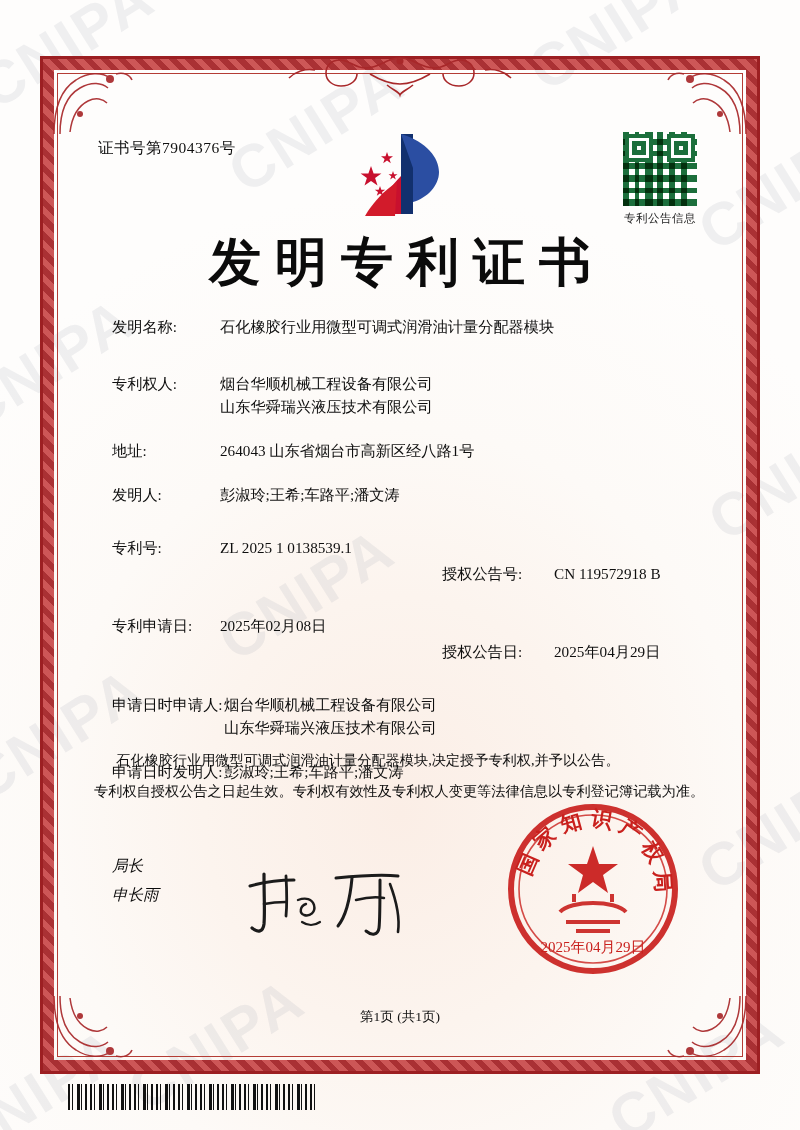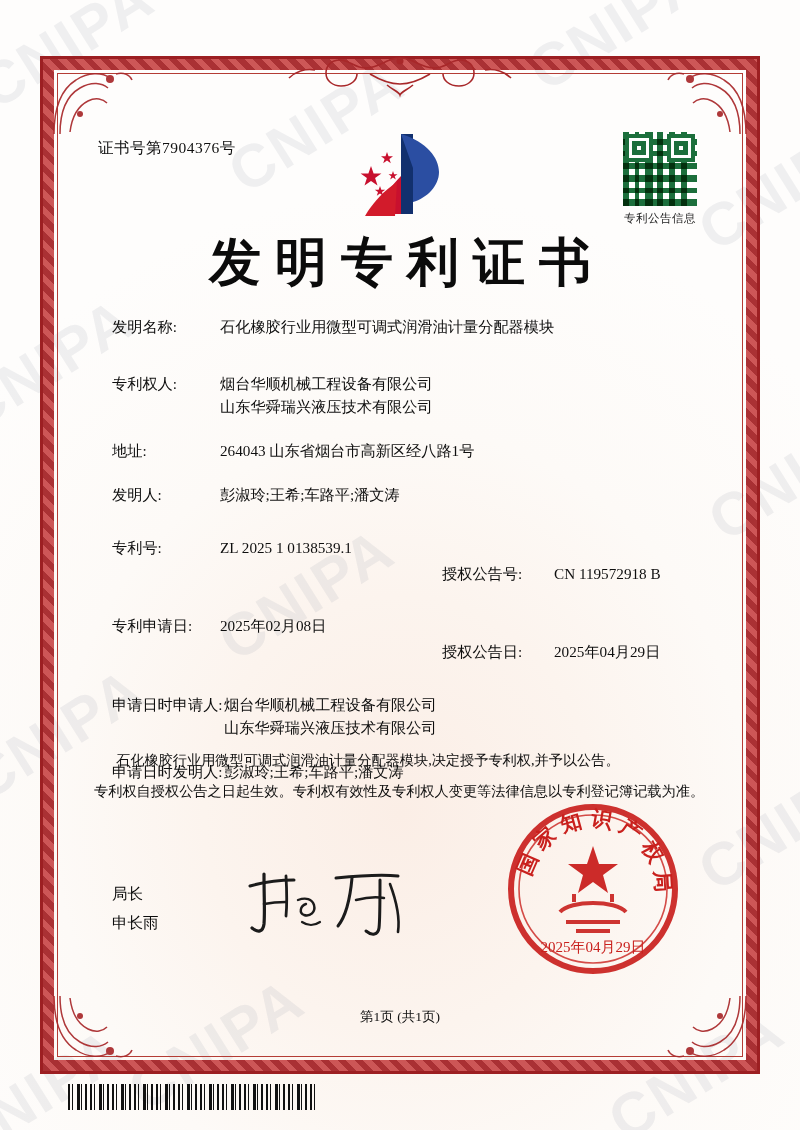--- a/index.html
+++ b/index.html
@@ -209,24 +209,25 @@
     color: #0e0e0e;
     text-align: justify;
   }
   .statement p { margin: 0; }
   .statement p:first-child { text-indent: 22px; }
 
   
   .sig-block {
     position: absolute;
     left: 32px;
-    top: 780px;
+    top: 752px;
     font-size: 15.5px;
     line-height: 1.85;
     color: #0b0b0b;
+    font-style: italic;
   }
   .sig-hand {
     position: absolute;
     left: 160px;
     top: 760px;
     width: 190px;
     height: 80px;
     color: #1b1b1b;
   }
   .sig-hand svg { width: 100%; height: 100%; display: block; }

